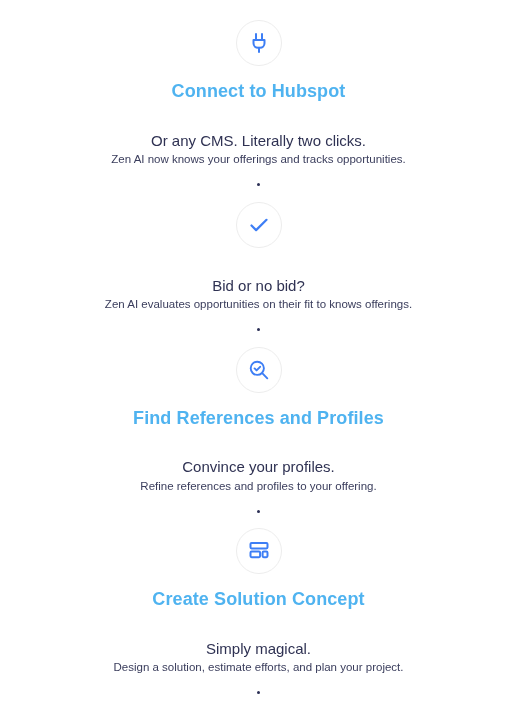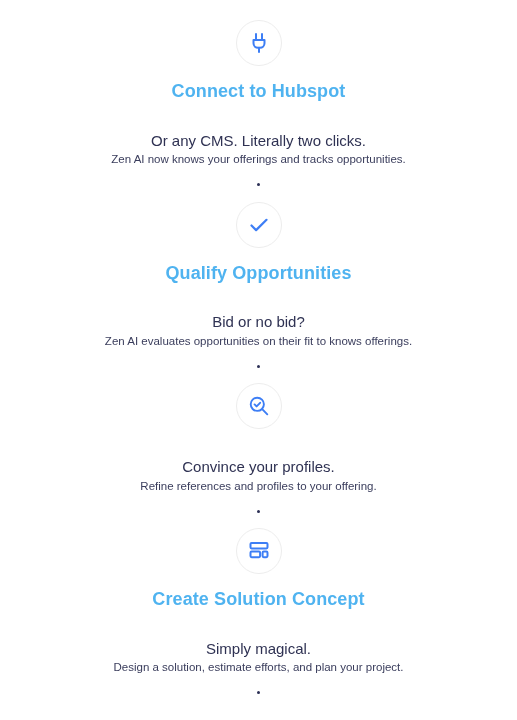--- a/index.html
+++ b/index.html
@@ -122,38 +122,38 @@
     </div>
   </div>
 
   <div class="step-block">
     <div class="step">
       <div class="icon-circle">
         <svg width="24" height="24" viewBox="0 0 24 24" fill="none" stroke="#3d7ef5" stroke-width="2.2" stroke-linecap="round" stroke-linejoin="round">
           <path d="M4.5 12.5l4.6 4.6L19.5 6.8"></path>
         </svg>
       </div>
-      <div class="step-title">Qualify Opportunities</div>
       <div class="step-subtitle">Bid or no bid?</div>
       <div class="step-desc">Zen AI evaluates opportunities on their fit to knows offerings.</div>
     </div>
     <div class="separator">
       <span class="separator-dot"></span>
     </div>
   </div>
 
   <div class="step-block">
     <div class="step">
       <div class="icon-circle">
         <svg width="24" height="24" viewBox="0 0 24 24" fill="none" stroke="#3d7ef5" stroke-width="1.9" stroke-linecap="round" stroke-linejoin="round">
           <circle cx="10.3" cy="10.3" r="6.6"></circle>
           <path d="M7.6 10.4l2 2 3.5-3.6"></path>
           <path d="M15.2 15.2L20.3 20.3"></path>
         </svg>
       </div>
+      <div class="step-title">Find References and Profiles</div>
       <div class="step-subtitle">Convince your profiles.</div>
       <div class="step-desc">Refine references and profiles to your offering.</div>
     </div>
     <div class="separator">
       <span class="separator-dot"></span>
     </div>
   </div>
 
   <div class="step-block">
     <div class="step">

